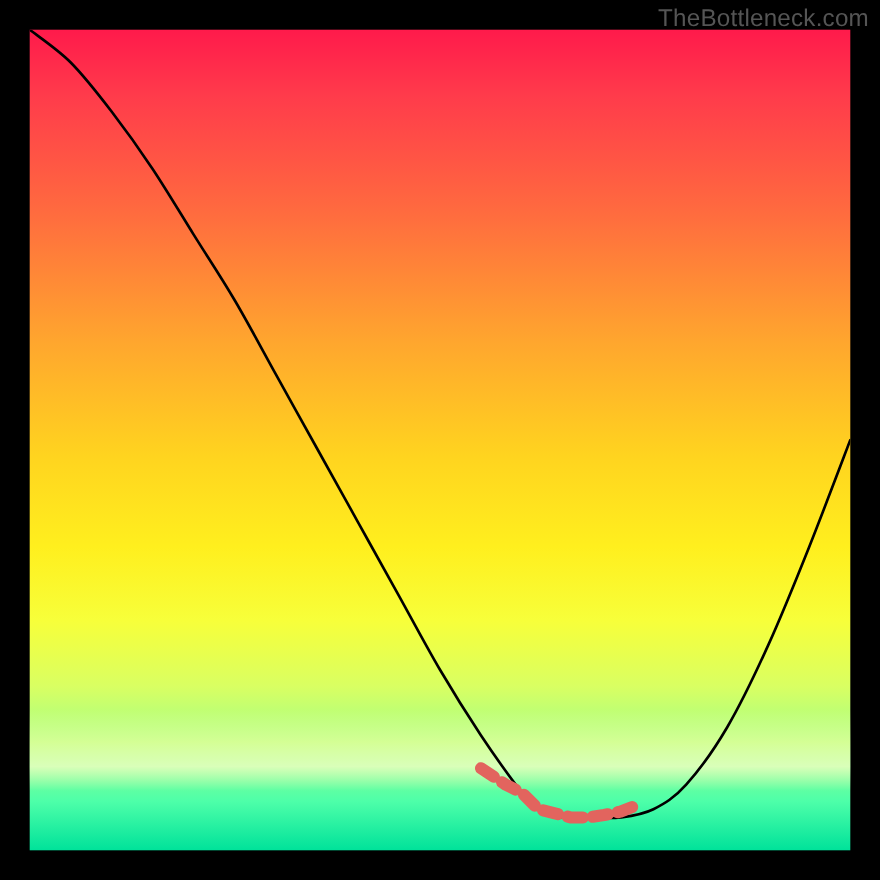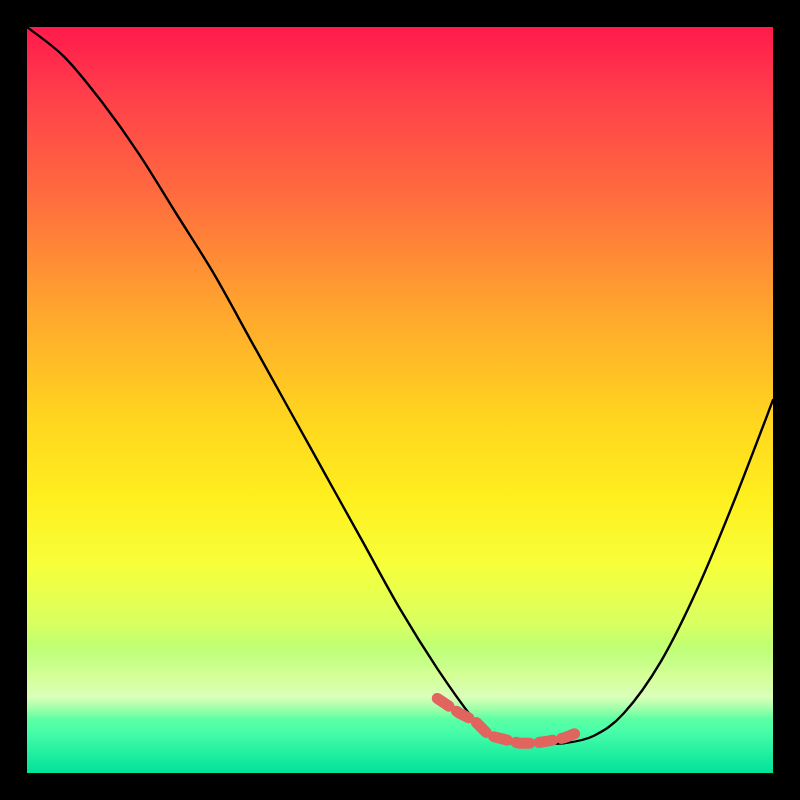--- a/index.html
+++ b/index.html
@@ -75,13 +75,14 @@
 <div class="frame">
   <div class="plot-area">
     <div class="band-light"></div>
     <svg class="curve" viewBox="0 0 746 746">
       <path id="curve-path" fill="none" stroke="#000000" stroke-width="2.4" stroke-linecap="round" stroke-linejoin="round" d="M 0.0 0.0 C 6.2 5.0, 24.9 17.4, 37.3 29.8 C 49.7 42.3, 62.2 58.4, 74.6 74.6 C 87.0 90.8, 99.5 108.2, 111.9 126.8 C 124.3 145.5, 136.8 166.6, 149.2 186.5 C 161.6 206.4, 174.1 225.0, 186.5 246.2 C 198.9 267.3, 211.4 290.9, 223.8 313.3 C 236.2 335.7, 248.7 358.1, 261.1 380.5 C 273.5 402.8, 286.0 425.2, 298.4 447.6 C 310.8 470.0, 323.3 492.4, 335.7 514.7 C 348.1 537.1, 360.6 560.7, 373.0 581.9 C 385.4 603.0, 397.9 622.9, 410.3 641.6 C 422.7 660.2, 438.9 682.6, 447.6 693.8 C 456.3 705.0, 456.3 705.0, 462.5 708.7 C 468.7 712.4, 477.4 714.9, 484.9 716.2 C 492.4 717.4, 498.6 716.2, 507.3 716.2 C 516.0 716.2, 527.2 717.4, 537.1 716.2 C 547.1 714.9, 557.0 713.7, 567.0 708.7 C 576.9 703.7, 585.6 698.8, 596.8 686.3 C 608.0 673.9, 621.7 655.2, 634.1 634.1 C 646.5 613.0, 659.0 586.9, 671.4 559.5 C 683.8 532.1, 696.3 501.1, 708.7 470.0 C 721.1 438.9, 739.8 389.2, 746.0 373.0"></path>
       <g id="marker-group">
           <path d="M 410.3 671.4 L 432.7 686.3 L 447.6 693.8 L 462.5 708.7 L 477.4 712.4 L 492.4 716.2 L 507.3 716.2 L 522.2 713.9 L 537.1 710.9 L 552.0 705.0" fill="none" stroke="#e2645e" stroke-width="11" stroke-linecap="round" stroke-linejoin="round" stroke-dasharray="14 9"></path>
         </g>
     </svg>
   </div>
+  <div class="watermark">TheBottleneck.com</div>
 </div>
 
 </body></html>

